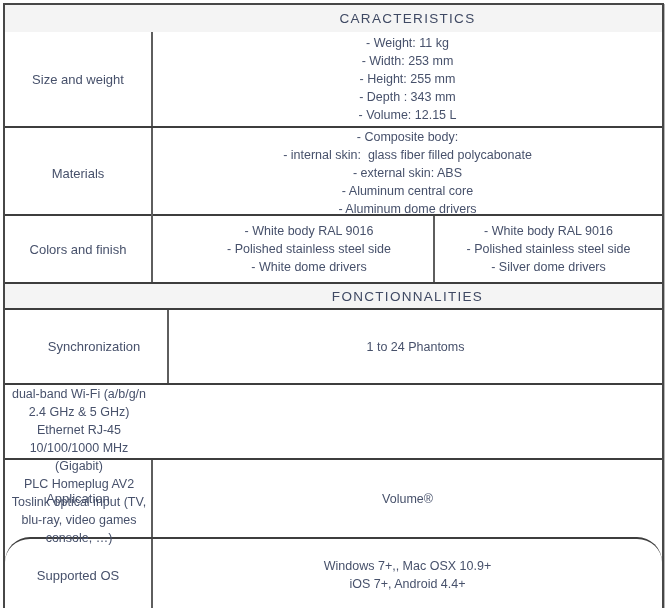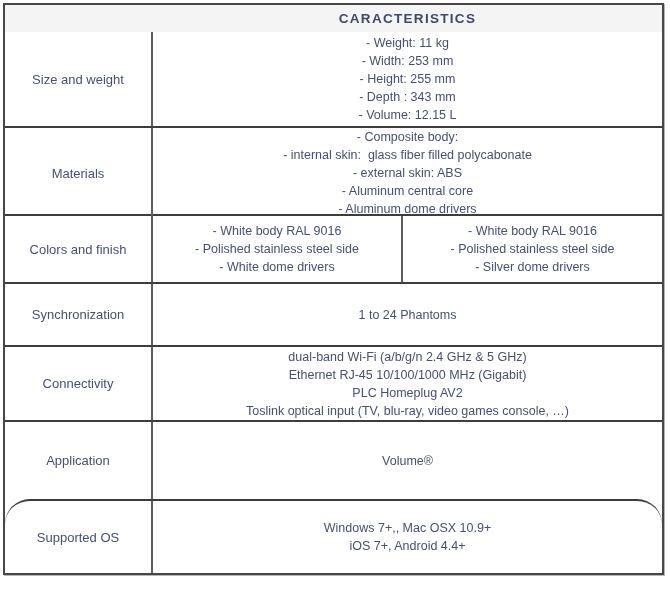--- a/index.html
+++ b/index.html
@@ -34,32 +34,32 @@
   }
   .section-header.first { height: 27px; }
   .section-header.second { height: 28px; border-top: 2px solid #3d3d3d; border-bottom: 2px solid #3d3d3d; }
   .hdr-spacer { width: 148px; height: 100%; }
   .hdr-title {
     flex: 1;
     text-align: center;
     font-size: 13.5px;
     letter-spacing: 1.3px;
     color: #3f4963;
-    font-weight: 700;
+    font-weight: 400;
   }
   .row {
     box-sizing: border-box;
     display: grid;
     grid-template-columns: 148px 1fr;
   }
   .row + .row { border-top: 2px solid #3d3d3d; }
   .r-size     { height: 94px; }
   .r-mat      { height: 88px; }
   .r-colors   { height: 68px; }
-  .r-sync     { height: 63px; }
+  .r-sync     { height: 73px; padding-left: 16px; }
   .r-conn     { height: 75px; border-top: 2px solid #3d3d3d; }
   .r-app      { height: 79px; border-top: 2px solid #3d3d3d; }
   .r-os       { height: 74px; border-top: 2px solid #3d3d3d; border-radius: 25px; }
   .label-cell {
     box-sizing: border-box;
     border-right: 2px solid #5e5e5e;
     display: flex;
     align-items: center;
     justify-content: center;
     text-align: center;
@@ -73,20 +73,21 @@
     justify-content: center;
     text-align: center;
     font-size: 12.5px;
     line-height: 18px;
     color: #47516b;
     white-space: pre-wrap;
   }
   .split-cell {
     display: grid;
     grid-template-columns: 248px 1fr;
+    padding-left: 32px;
   }
   .split-cell .value-cell.right { border-left: 2px solid #5e5e5e; }
 </style>
 </head>
 <body>
 
 <div class="page">
   <div class="spec-table">
 
     <div class="section-header first">
@@ -117,28 +118,31 @@
       <div class="split-cell">
         <div class="value-cell left">- White body RAL 9016
 - Polished stainless steel side
 - White dome drivers</div>
         <div class="value-cell right">- White body RAL 9016
 - Polished stainless steel side
 - Silver dome drivers</div>
       </div>
     </div>
 
+    <div class="section-header second">
+      <div class="hdr-spacer"></div>
+      <div class="hdr-title">FONCTIONNALITIES</div>
+    </div>
 
     <div class="row r-sync">
       <div class="label-cell">Synchronization</div>
       <div class="value-cell">1 to 24 Phantoms</div>
     </div>
 
     <div class="row r-conn">
-      <div class="label-cell">Connectivity</div>
       <div class="value-cell">dual-band Wi-Fi (a/b/g/n 2.4 GHz &amp; 5 GHz)
 Ethernet RJ-45 10/100/1000 MHz (Gigabit)
 PLC Homeplug AV2
 Toslink optical input (TV, blu-ray, video games console, …)</div>
     </div>
 
     <div class="row r-app">
       <div class="label-cell">Application</div>
       <div class="value-cell">Volume®</div>
     </div>

